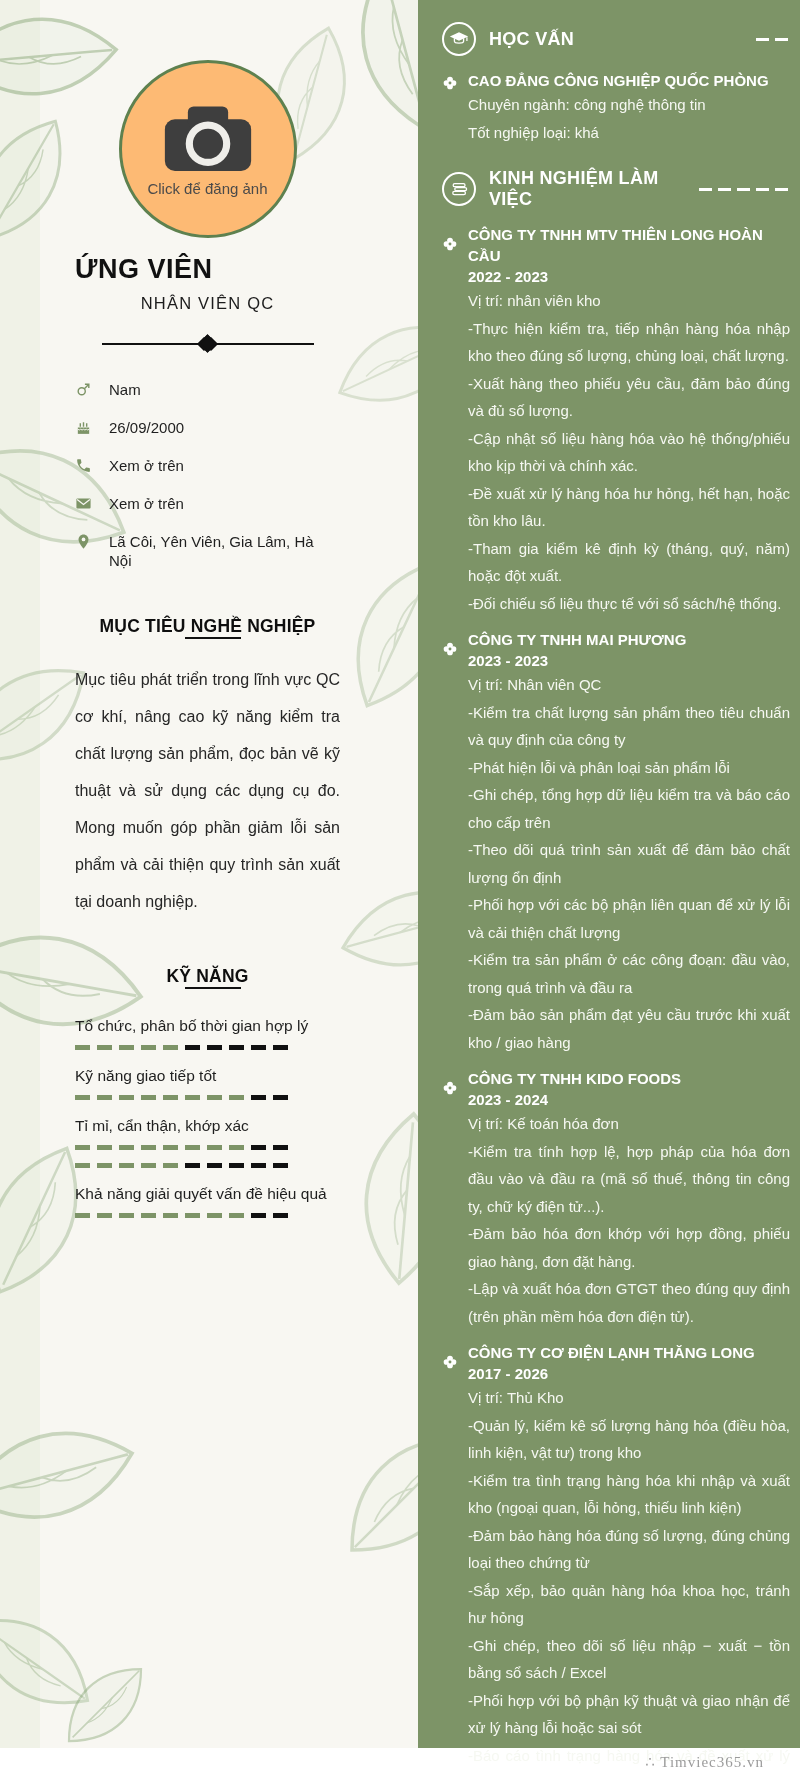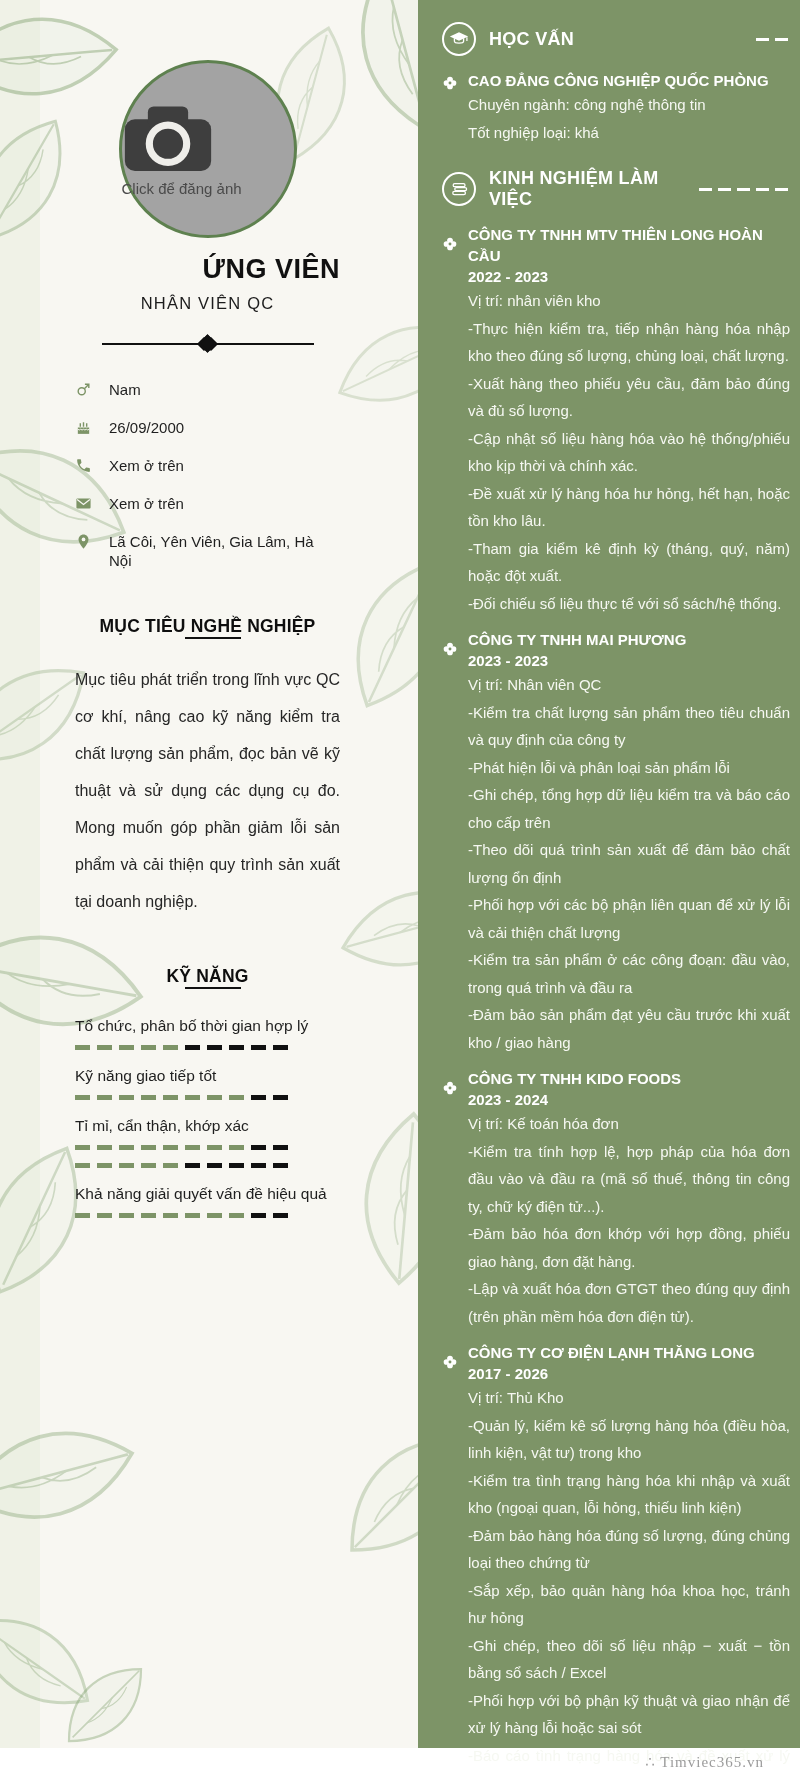--- a/index.html
+++ b/index.html
@@ -8,25 +8,25 @@
   .page { position:relative; width:800px; height:1775px; margin:0 auto; background:#ffffff; overflow:hidden; }
   .columns { display:flex; height:1748px; }
 
   
   .left-col { position:relative; width:418px; height:100%; background:#f8f7f2; overflow:hidden; }
   .left-col::before { content:""; position:absolute; left:0; top:0; bottom:0; width:40px; background:#e9efdf; opacity:.55; }
   .leaf { position:absolute; pointer-events:none; }
   .left-inner { position:relative; margin-left:75px; width:265px; }
 
   .photo-wrap { margin:60px auto 0; width:178px; }
-  .photo-circle { width:178px; height:178px; border-radius:50%; background:#a3a3a3; border:3px solid #5e814f;
-    display:flex; flex-direction:column; justify-content:center; cursor:pointer; }
+  .photo-circle { width:178px; height:178px; border-radius:50%; background:#fdba74; border:3px solid #5e814f;
+    display:flex; flex-direction:column; align-items:center; justify-content:center; cursor:pointer; }
   .photo-caption { font-size:15px; color:#4a4a4a; margin-top:2px; }
 
-  .name { margin-top:16px; text-align:right; font-size:27px; font-weight:700; color:#111; letter-spacing:.5px; }
+  .name { margin-top:16px; text-align:left; font-size:27px; font-weight:700; color:#111; letter-spacing:.5px; }
   .job-title { margin-top:9px; text-align:center; font-size:16.5px; color:#1c1c1c; letter-spacing:1.2px; }
 
   .divider { margin:24px auto 0; width:212px; display:flex; align-items:center; }
   .divider .dline { flex:1; height:2px; background:#111; }
   .dmd { width:10px; height:10px; border:2px solid #111; transform:rotate(45deg); margin:0 -4px; background:transparent; }
   .dmd.fill { width:13px; height:13px; background:#111; z-index:1; }
 
   .info-list { list-style:none; margin-top:30px; }
   .info-row { display:flex; align-items:flex-start; margin-bottom:19px; }
   .info-icon { width:17px; height:17px; flex:none; color:#7d9467; margin-right:17px; margin-top:1px; }

